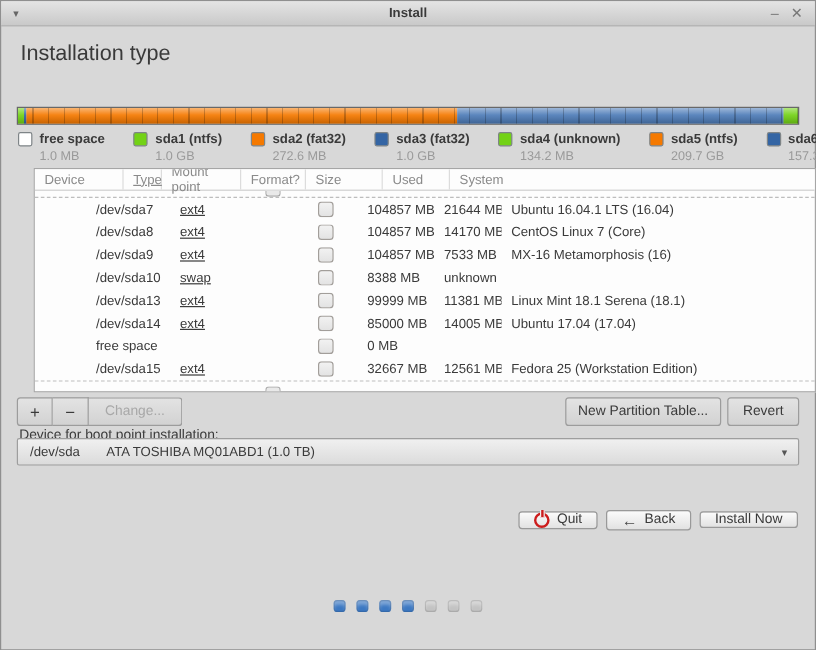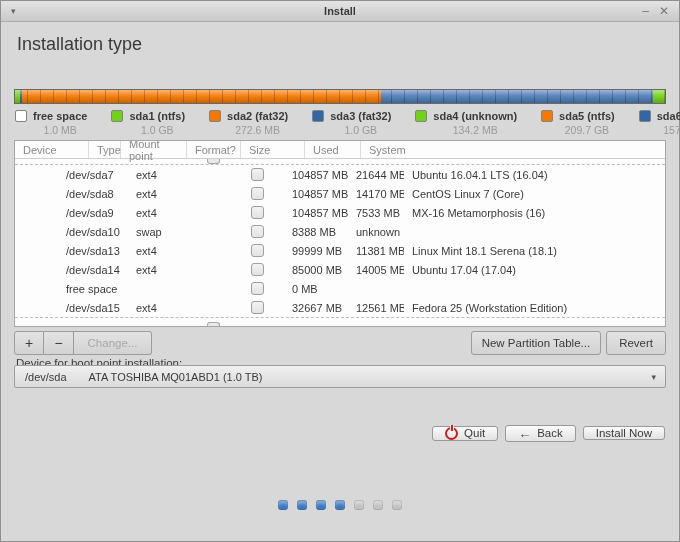--- a/index.html
+++ b/index.html
@@ -29,29 +29,29 @@
         repeating-linear-gradient(90deg, rgba(0,0,0,0) 0 12px, rgba(0,0,0,.22) 12px 13px),
         linear-gradient(rgba(255,255,255,.45), rgba(255,255,255,.08) 45%, rgba(0,0,0,.18)); }
 
   
   .legend { position:absolute; left:15px; top:110px; width:665px; display:flex; gap:24px;
             overflow:hidden; white-space:nowrap; }
   .legend-item { flex:0 0 auto; }
   .legend-top { display:flex; align-items:center; gap:6px; }
   .swatch { width:12px; height:12px; border:1px solid #7e8487; border-radius:2px; background:#fff; flex:0 0 auto; }
   .legend-label { font-size:11px; font-weight:bold; color:#3a3a3a; }
-  .legend-size { font-size:10.5px; color:#9a9a9a; margin-left:18px; margin-top:2px;text-align:center; }
-
-  
-  .ptable { position:absolute; left:14px; top:140px; width:652px; height:187px;
+  .legend-size { font-size:10.5px; color:#9a9a9a; margin-left:18px; margin-top:2px; }
+
+  
+  .ptable { position:absolute; left:28px; top:140px; width:652px; height:187px;
             background:#fdfdfd; border:1px solid #a6a6a6; overflow:hidden; font-size:11px; }
   .thead { display:flex; height:18px; align-items:stretch; color:#8a8a8a; border-bottom:1px solid #cfcfcf; background:#fdfdfd; }
   .th { display:flex; align-items:center; padding-left:8px; border-right:1px solid #dcdcdc; }
   .th:last-child { border-right:none; }
-  .c-device { width:74px; } .c-type { width:32px; } .c-mount { width:66px; }
+  .c-device { width:74px; } .c-type { width:32px;text-decoration:underline; } .c-mount { width:66px; }
   .c-format { width:54px; } .c-size { width:64px; } .c-used { width:56px; } .c-system { flex:1; }
   .trow { display:flex; height:19px; align-items:center; color:#3a3a3a;margin-left:43px; }
   .td { padding-left:8px; overflow:hidden; white-space:nowrap; }
   .td.c-type { padding-left:4px; } .td.c-format { display:flex; justify-content:center; padding-left:0; }
   .checkbox { width:13px; height:13px; border:1px solid #a29e9a; border-radius:3px;
               background:linear-gradient(#f2f2f2,#e3e3e3); }
   .sliver-top { position:relative; height:6px; border-bottom:1px dashed #bdbdbd; }
   .sliver-top .checkbox-part { position:absolute; left:192px; top:0; width:13px; height:5px;
       border:1px solid #a8a8a8; border-top:none; border-radius:0 0 3px 3px; background:#e9e9e9; }
   .sliver-bottom { position:relative; height:11px; border-top:1px dashed #bdbdbd; }

